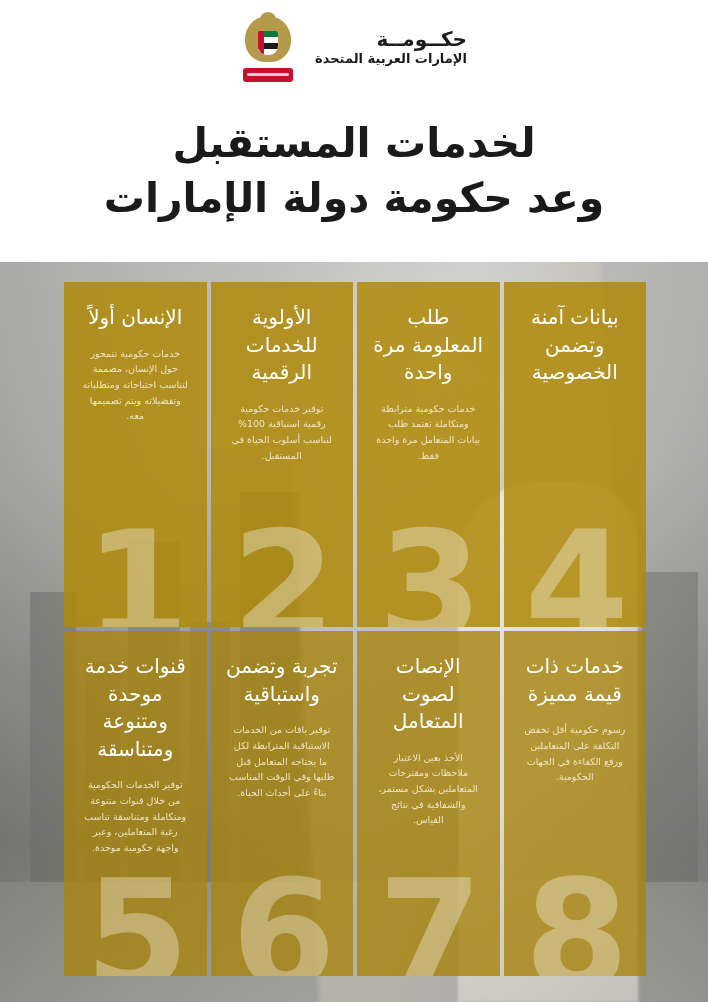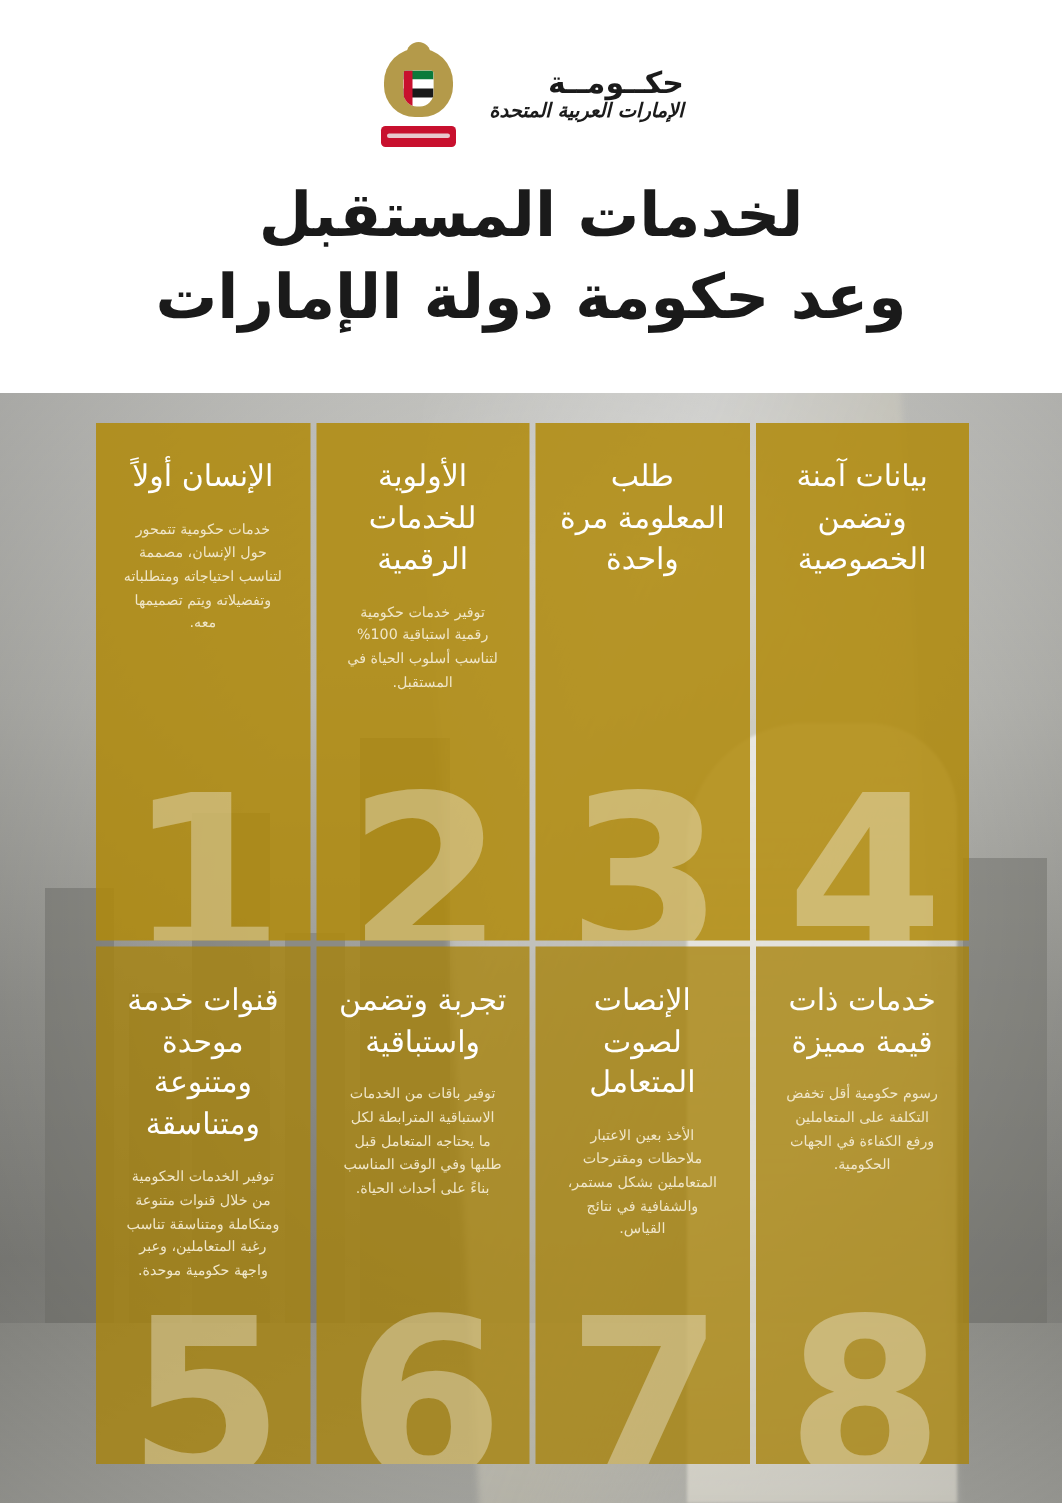--- a/index.html
+++ b/index.html
@@ -23,21 +23,21 @@
   .header {
     position: absolute;
     top: 0; left: 0; right: 0;
     height: 262px;
     background: #ffffff;
     z-index: 5;
   }
 
   .emblem-row {
     position: absolute;
-    top: 26px;
+    top: 10px;
     left: 0; right: 0;
     height: 74px;
     display: flex;
     flex-direction: row;
     align-items: center;
     justify-content: center;
     gap: 20px;
   }
 
   .emblem {
@@ -119,21 +119,20 @@
     font-size: 20px;
     font-weight: bold;
     letter-spacing: 1px;
     color: #1b1b1b;
   }
   .emblem-text .line2 {
     font-size: 13px;
     font-weight: bold;
     color: #1b1b1b;
     margin-top: 2px;
-    font-style: italic;
   }
 
   .title-block {
     position: absolute;
     top: 116px;
     left: 34px;
     right: 34px;
     text-align: center;
     color: #1a1a1a;
   }
@@ -294,20 +293,21 @@
 
   <div class="grid">
 
     <div class="card">
       <h3>بيانات آمنة وتضمن الخصوصية</h3>
       <div class="num">4</div>
     </div>
 
     <div class="card">
       <h3>طلب المعلومة مرة واحدة</h3>
+      <p>خدمات حكومية مترابطة ومتكاملة تعتمد طلب بيانات المتعامل مرة واحدة فقط.</p>
       <div class="num">3</div>
     </div>
 
     <div class="card">
       <h3>الأولوية للخدمات الرقمية</h3>
       <p>توفير خدمات حكومية رقمية استباقية 100% لتناسب أسلوب الحياة في المستقبل.</p>
       <div class="num">2</div>
     </div>
 
     <div class="card">

